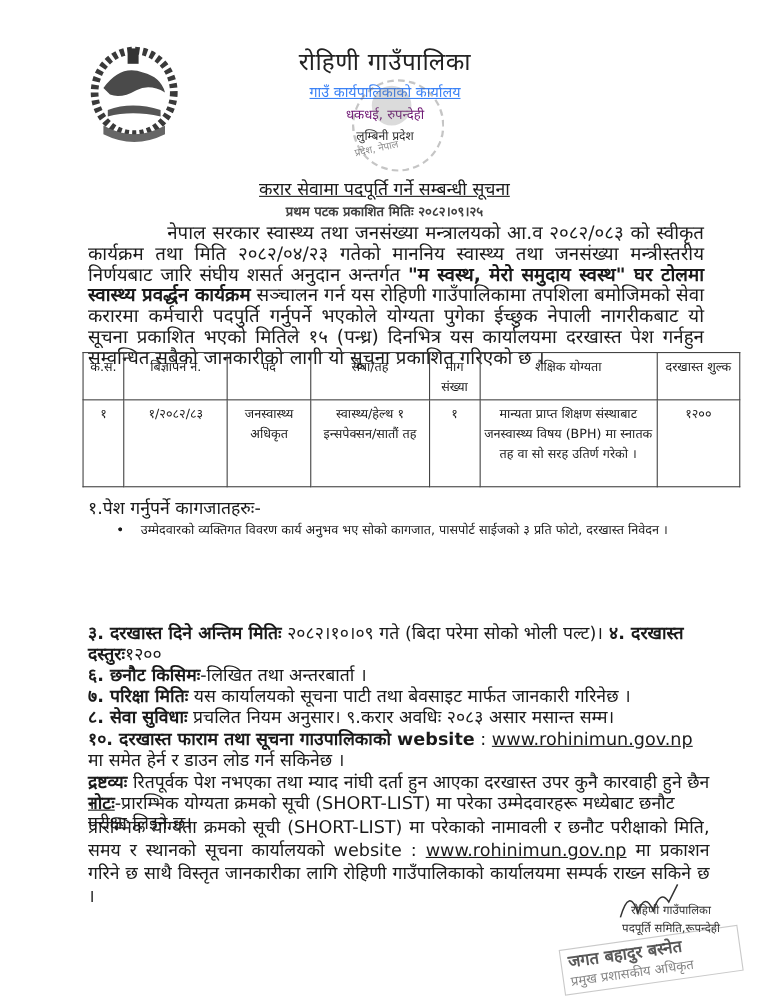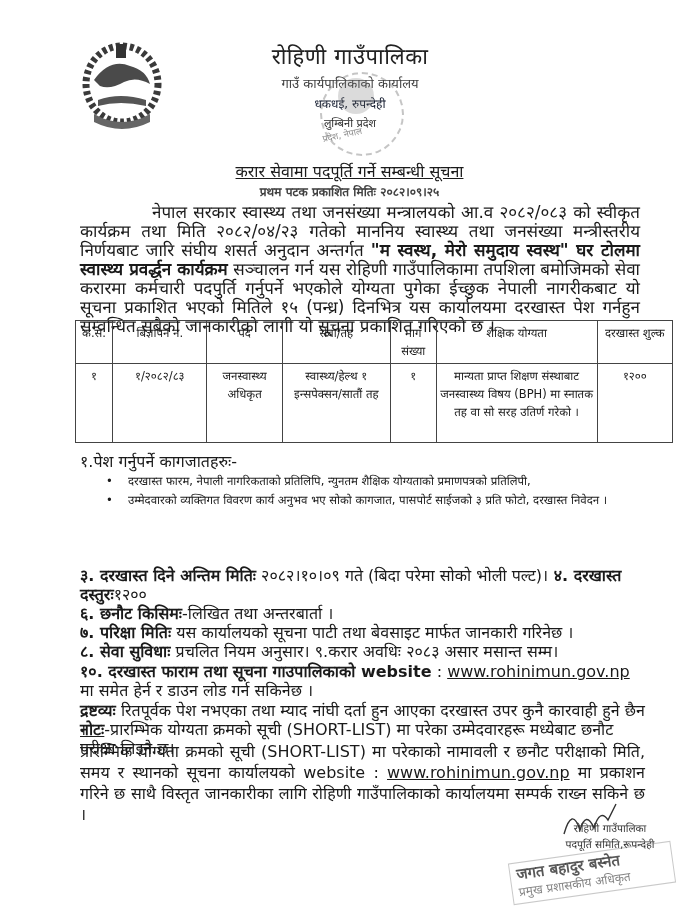--- a/index.html
+++ b/index.html
@@ -9,22 +9,22 @@
     font-size: 11.5px;
   }
   .page { position: absolute; inset: 0; }
 
   
   .emblem {
     position: absolute; left: 80px; top: 40px; width: 84px; height: 96px;
   }
   .hdr { position: absolute; left: 200px; width: 300px; text-align: center; }
   .hdr-title { top: 40px; font-size: 22px; letter-spacing: 0.5px; color: #222; }
-  .hdr-sub1 { top: 74px; font-size: 13px; color: #404040; }
-  .hdr-sub2 { top: 95px; font-size: 12px; color: #0f172a; }
+  .hdr-sub1 { top: 74px; font-size: 13px; color: #3b82f6; text-decoration: underline; }
+  .hdr-sub2 { top: 95px; font-size: 12px; color: #701a75; }
   .hdr-sub3 { top: 115px; font-size: 11px; color: #2a2a2a; }
   .stamp {
     position: absolute; left: 320px; top: 72px; width: 80px; height: 80px;
     border-radius: 50%; border: 2px dashed rgba(90,90,90,0.35);
   }
   .stamp-inner {
     position: absolute; left: 338px; top: 78px; width: 36px; height: 36px;
     border-radius: 50%; background: rgba(110,110,110,0.25);
   }
   .stamp-text {
@@ -126,21 +126,21 @@
         <td>स्वास्थ्य/हेल्थ १ इन्सपेक्सन/सातौं तह</td>
         <td>१</td>
         <td>मान्यता प्राप्त शिक्षण संस्थाबाट जनस्वास्थ्य विषय (BPH) मा स्नातक तह वा सो सरह उतिर्ण गरेको ।</td>
         <td>१२००</td>
       </tr>
     </tbody>
   </table>
 
   <div class="sec" style="top:452px">१.पेश गर्नुपर्ने कागजातहरुः-</div>
   <ul class="bullets" style="top:472px">
-    <li><span class="dot">•</span><span>दरखास्त फारम, नेपाली नागरिकताको प्रतिलिपि, न्युनतम शैक्षिक योग्यताको प्रमाणपत्रको प्रतिलिपी,</span></li>
+    <li><span class="dot">•</span></li>
     <li><span class="dot">•</span><span>उम्मेदवारको व्यक्तिगत विवरण कार्य अनुभव भए सोको कागजात, पासपोर्ट साईजको ३ प्रति फोटो, दरखास्त निवेदन ।</span></li>
   </ul>
 
 
   <div class="sec" style="top:566px"><span class="bold">३. दरखास्त दिने अन्तिम मितिः</span><span> २०८२।१०।०९ गते (बिदा परेमा सोको भोली पल्ट)।</span><span class="bold"> ४. दरखास्त दस्तुरः</span><span>१२००</span></div>
 
 
   <div class="sec" style="top:604px"><span class="bold">६. छनौट किसिमः</span><span>-लिखित तथा अन्तरबार्ता ।</span></div>
 
   <div class="sec" style="top:623px"><span class="bold">७. परिक्षा मितिः</span><span> यस कार्यालयको सूचना पाटी तथा बेवसाइट मार्फत जानकारी गरिनेछ ।</span></div>

